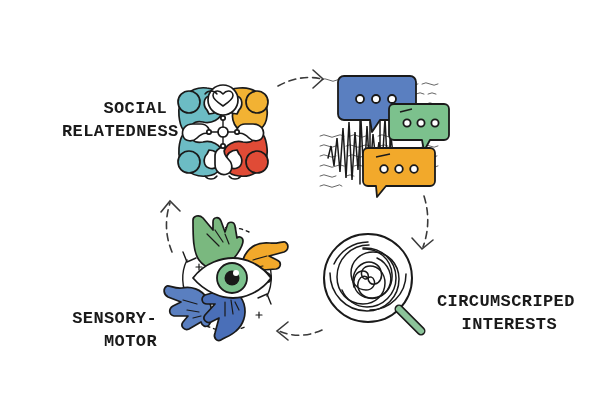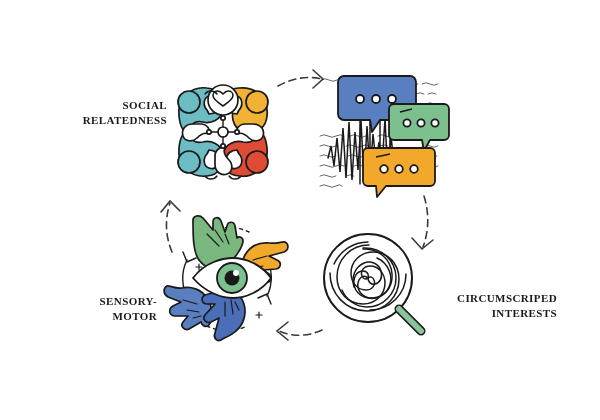--- a/index.html
+++ b/index.html
@@ -17,22 +17,22 @@
 
   .canvas {
     position: absolute;
     inset: 0;
     width: 600px;
     height: 420px;
   }
 
   .label {
     position: absolute;
-    font-family: Liberation Serif, serif;
-    font-size: 11px;
+    font-family: Liberation Mono, monospace;
+    font-size: 17px;
     font-weight: bold;
     letter-spacing: 0.4px;
     color: #1a1a1a;
     line-height: 1.35;
     white-space: pre-line;
   }
   .label-social {
     left: 62px;
     top: 98px;
     width: 105px;
@@ -45,21 +45,21 @@
     text-align: left;
   }
   .label-circumscribed {
     left: 437px;
     top: 291px;
     width: 120px;
     text-align: right;
   }
   .label-sensory {
     left: 52px;
-    top: 294px;
+    top: 308px;
     width: 105px;
     text-align: right;
   }
 
   svg.art { position: absolute; overflow: visible; }
 </style>
 </head>
 <body>
 
 <div class="canvas">

